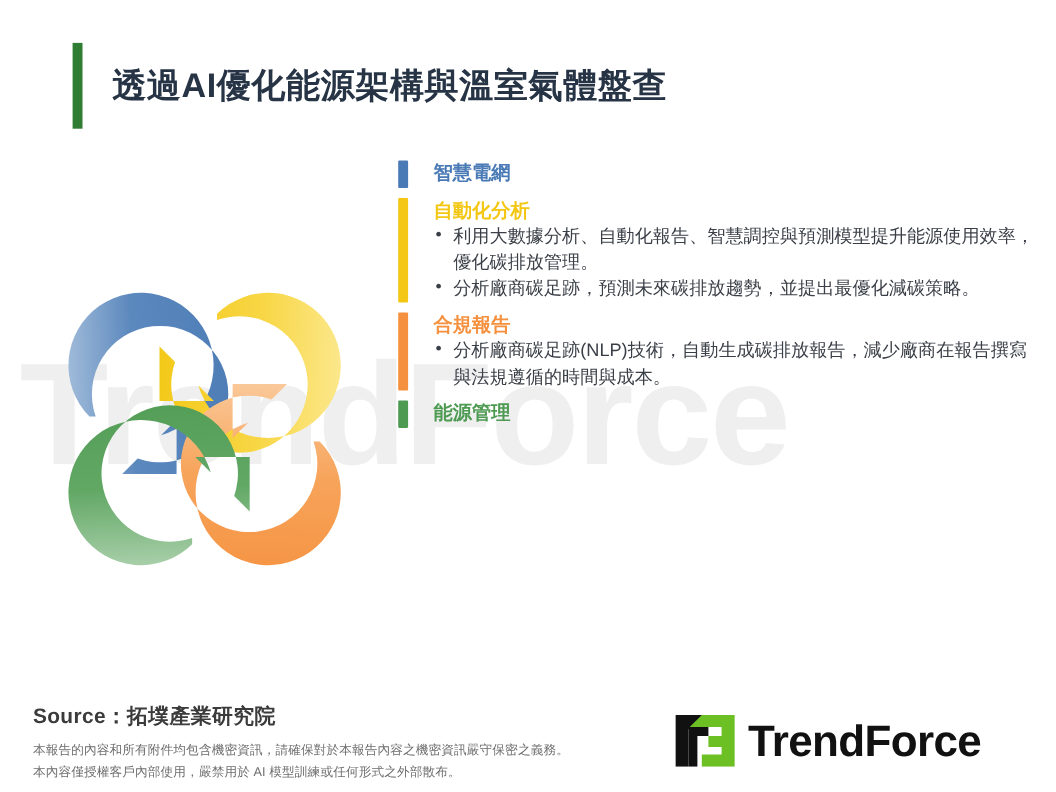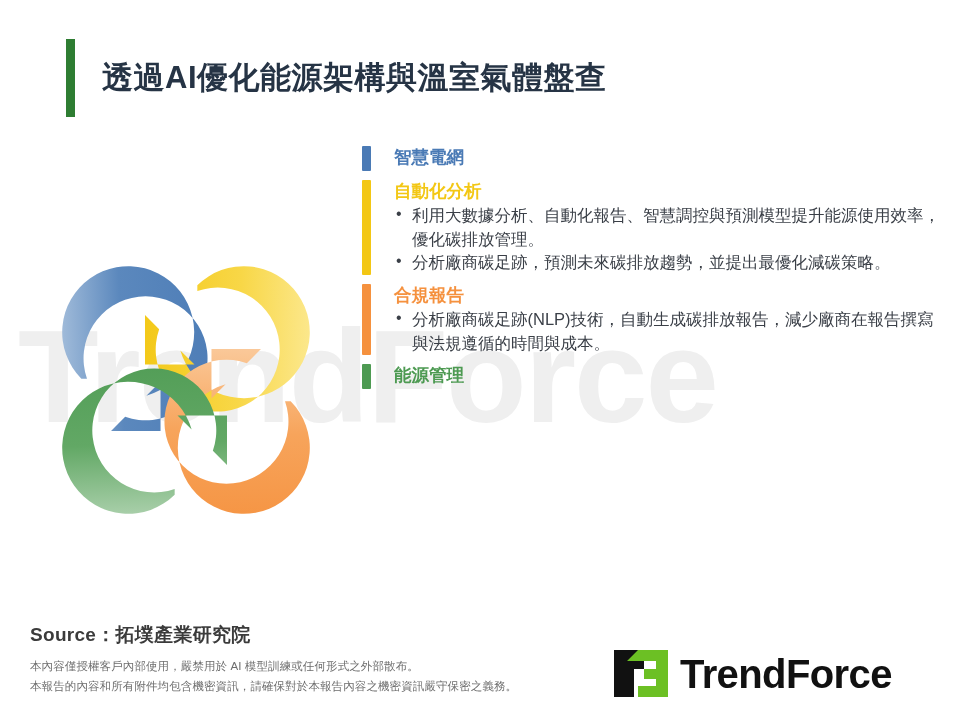--- a/index.html
+++ b/index.html
@@ -124,21 +124,21 @@
     left: 2px;
     top: -1px;
     font-size: 16px;
     color: #3a3f47;
   }
 
   
   #footer {
     position: absolute;
     left: 30px;
-    top: 622px;
+    top: 638px;
     z-index: 5;
   }
   #source-line {
     font-size: 19px;
     font-weight: bold;
     color: #3b3b3b;
     letter-spacing: 0.3px;
     margin-bottom: 9px;
   }
   .disclaimer-line {
@@ -301,22 +301,22 @@
       <div class="section-heading" style="color: rgb(77, 154, 82);">能源管理</div>
       <ul class="bullet-list">
       </ul>
     </div>
   </div>
 
 </div>
 
 <div id="footer">
   <div id="source-line">Source：拓墣產業研究院</div>
+  <div class="disclaimer-line">本報告的內容和所有附件均包含機密資訊，請確保對於本報告內容之機密資訊嚴守保密之義務。</div>
   <div class="disclaimer-line">本內容僅授權客戶內部使用，嚴禁用於 AI 模型訓練或任何形式之外部散布。</div>
-  <div class="disclaimer-line">本報告的內容和所有附件均包含機密資訊，請確保對於本報告內容之機密資訊嚴守保密之義務。</div>
 </div>
 
 <div id="logo">
   <svg id="logo-mark" viewBox="0 0 54 47" xmlns="http://www.w3.org/2000/svg">
     <path d="M0,0 H30 L18,13 H12 L12,47 H0 Z" fill="#111111"></path>
     <path d="M24,0 H54 V47 H24 L24,36 H42 V29 H30 L30,19 H42 V11 H13 Z" fill="#6cc024"></path>
     <path d="M13,11 H30 L30,19 H20 L20,47 H12 L12,13 Z" fill="#111111"></path>
   </svg>
   <div id="logo-text">TrendForce</div>
 </div>

